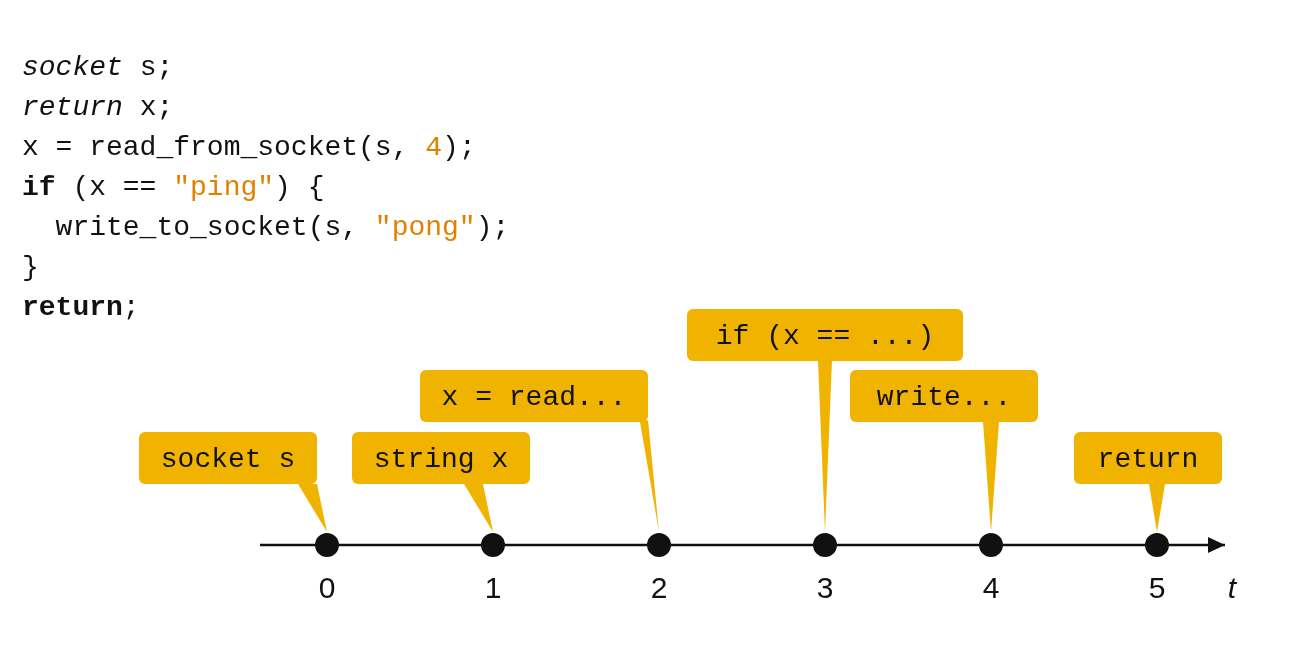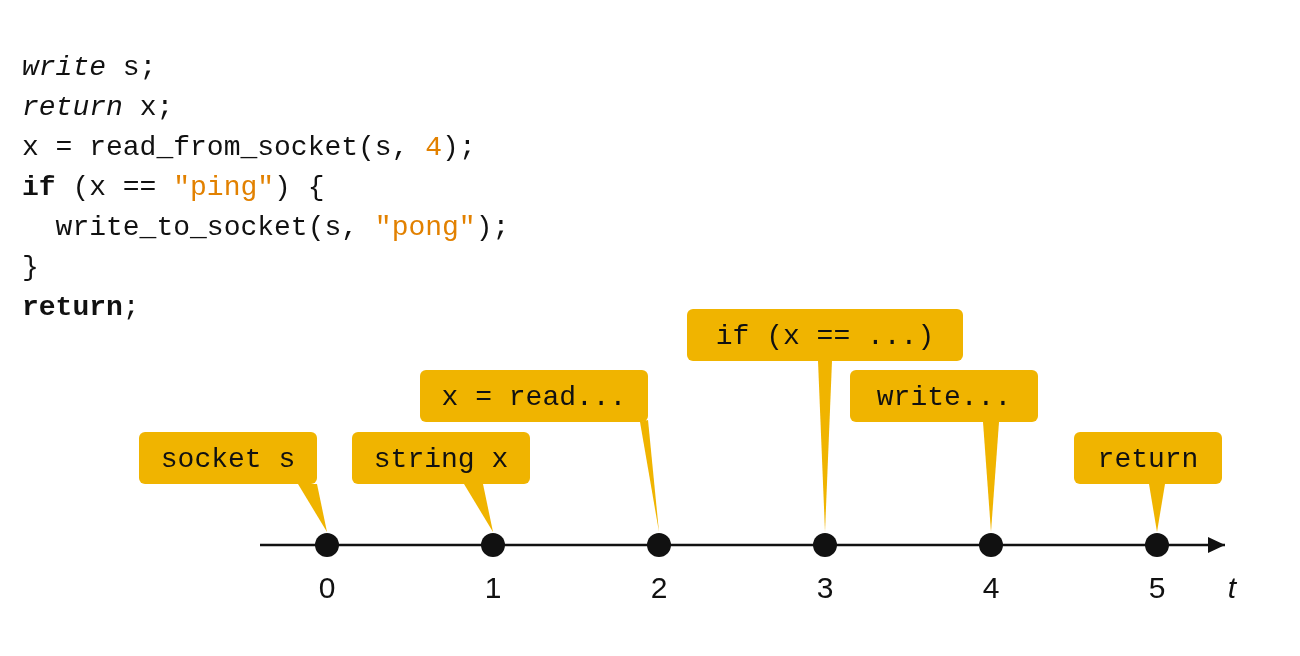--- a/index.html
+++ b/index.html
@@ -45,21 +45,21 @@
   .callout-tail { fill: #f0b400; }
   .callout-txt  {
     font: 28px "SFMono-Regular","Consolas","Menlo","Liberation Mono",monospace;
     fill: #111;
   }
 </style>
 </head>
 <body>
 
 <div class="code">
-<span class="type">write</span><span> s;</span>
+<span class="type">socket</span><span> s;</span>
 <span class="type">return</span><span> x;</span>
 <span>x = read_from_socket(s, </span><span class="lit">4</span><span>);</span>
 <span class="kw">if</span><span> (x == </span><span class="lit">"ping"</span><span>) {</span>
 <span>  write_to_socket(s, </span><span class="lit">"pong"</span><span>);</span>
 <span>}</span>
 <span class="kw">return</span><span>;</span>
 </div>
 
 <svg class="timeline" viewBox="0 0 1300 656">
 

